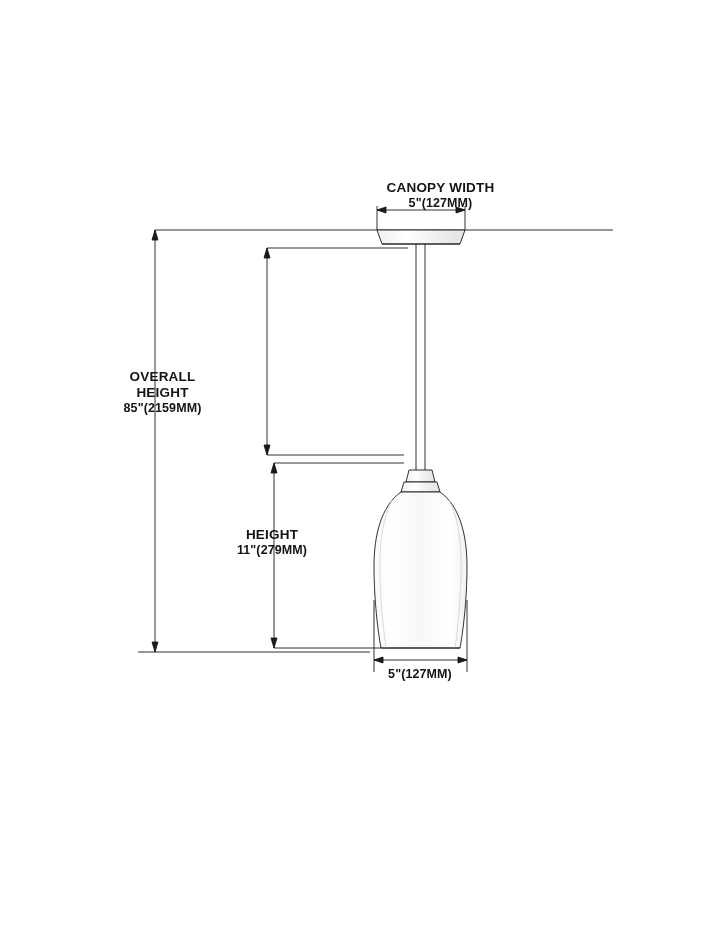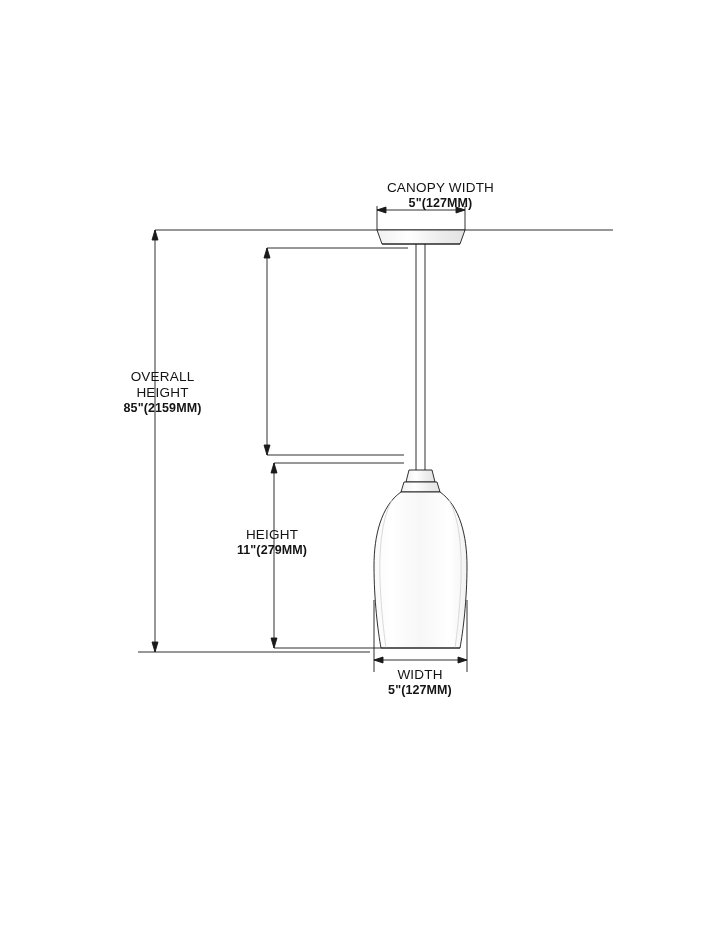--- a/index.html
+++ b/index.html
@@ -32,21 +32,21 @@
   }
   .label {
     position: absolute;
     text-align: center;
     line-height: 1.18;
     white-space: nowrap;
   }
   .label .title {
     display: block;
     font-size: 13.5px;
-    font-weight: normal;
+    font-weight: bold;
     letter-spacing: 0.2px;
     color: #141414;
   }
   .label .value {
     display: block;
     font-size: 12.5px;
     font-weight: bold;
     letter-spacing: 0.1px;
     color: #141414;
   }
@@ -187,17 +187,16 @@
     <span class="title">HEIGHT</span>
     <span class="value">85"(2159MM)</span>
   </div>
 
   <div class="label" id="label-height">
     <span class="title">HEIGHT</span>
     <span class="value">11"(279MM)</span>
   </div>
 
   <div class="label" id="label-width">
-    <span class="title">WIDTH</span>
     <span class="value">5"(127MM)</span>
   </div>
 
 </div>
 
 </body></html>

